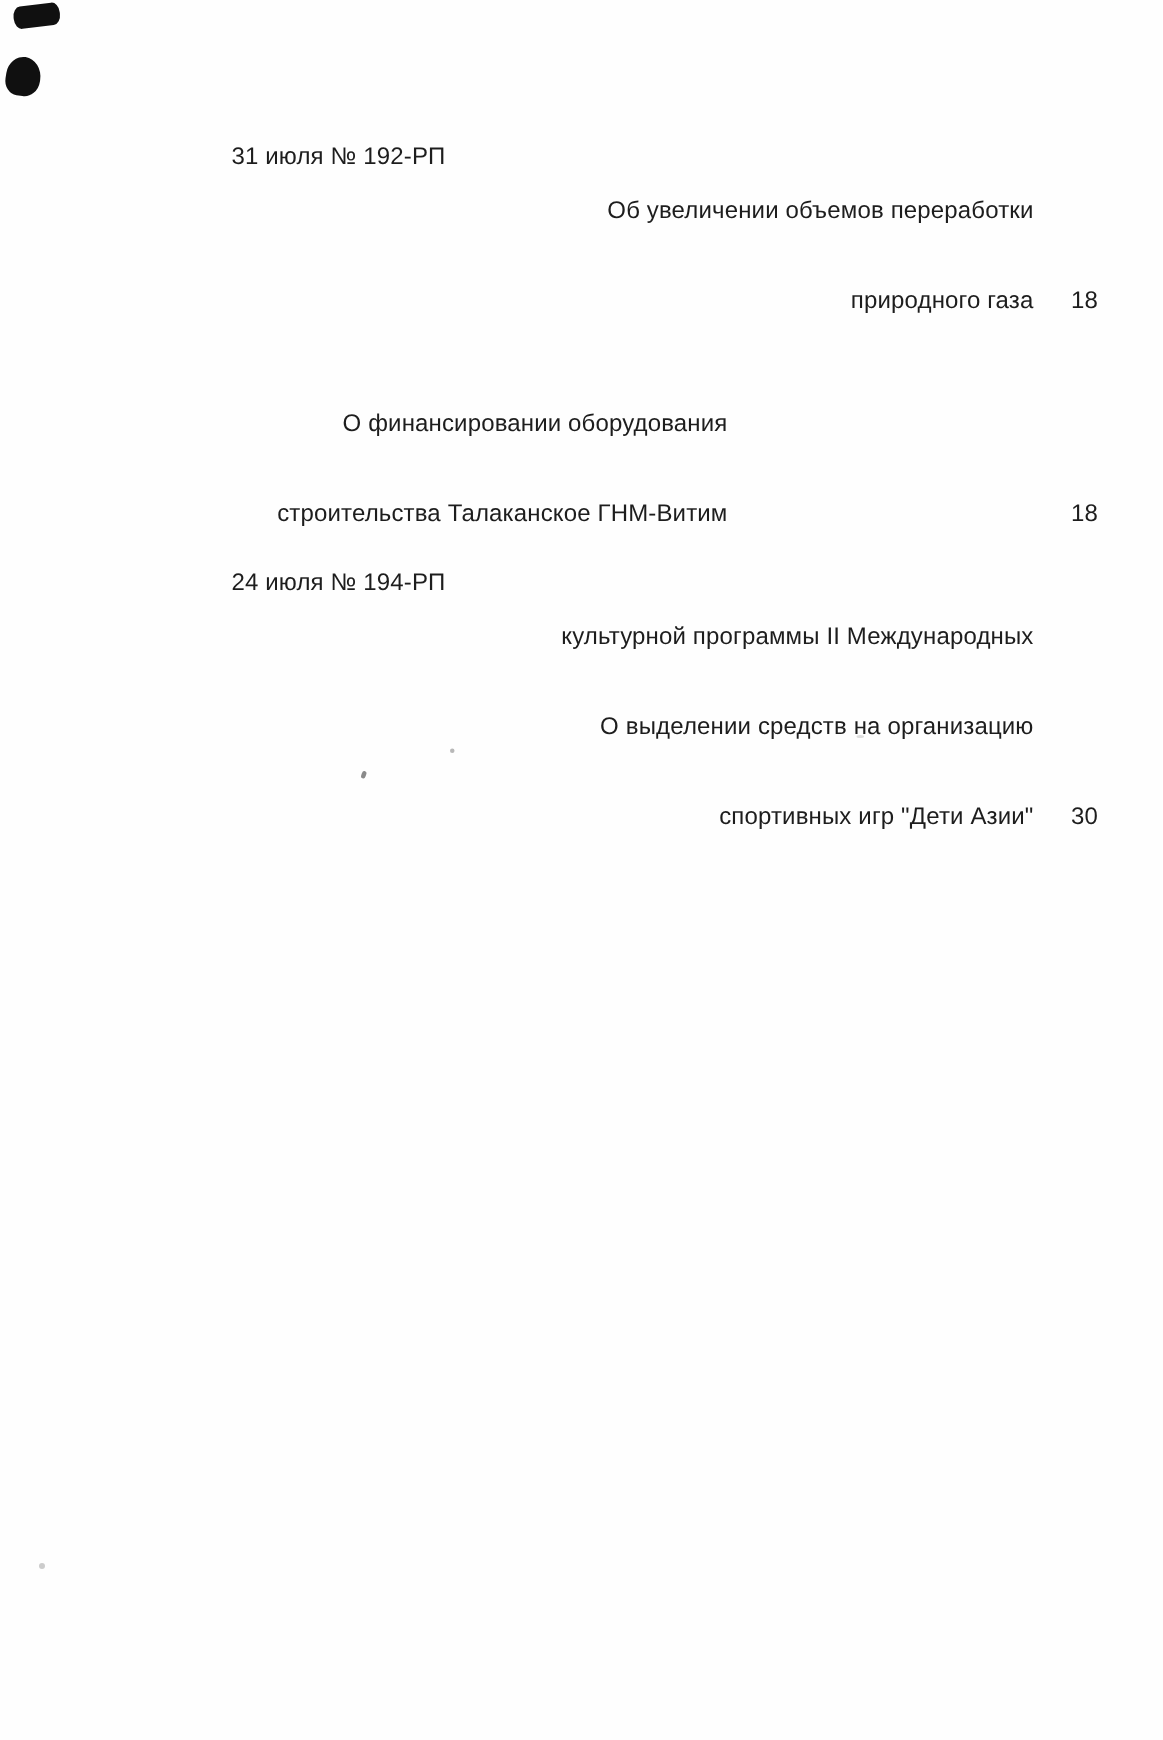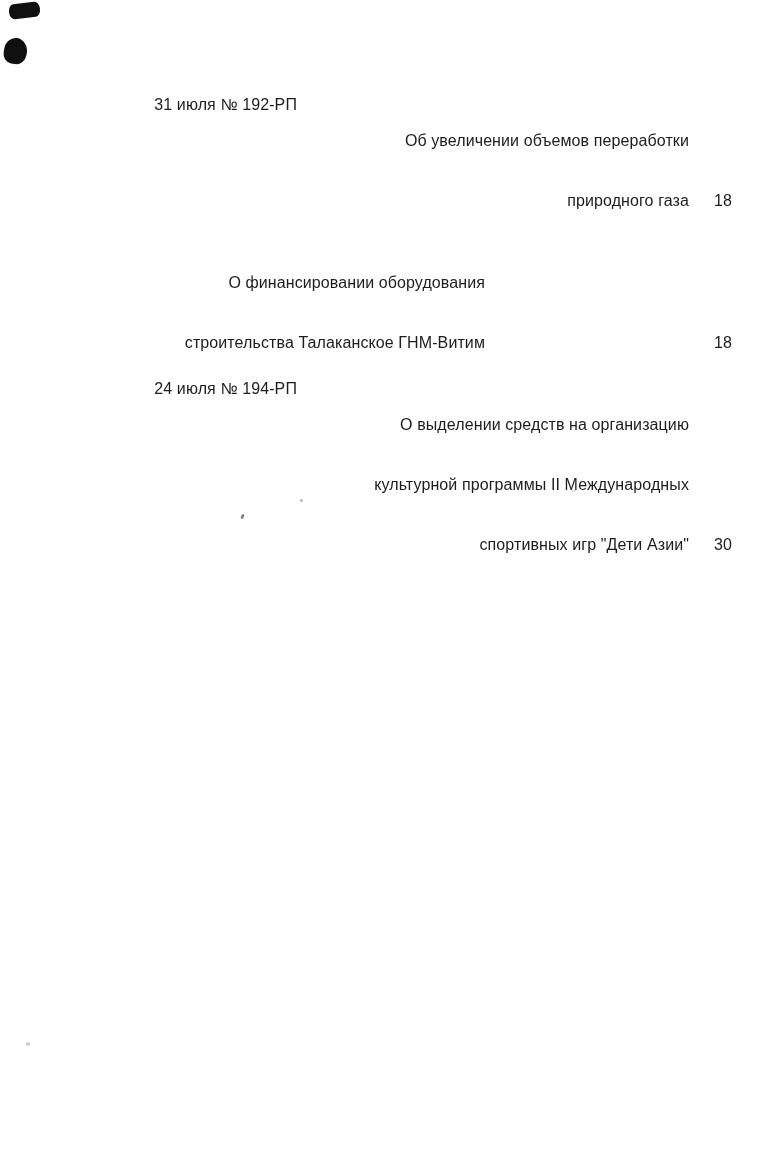--- a/index.html
+++ b/index.html
@@ -107,22 +107,22 @@
       <div class="col-title">
         <span class="line">О финансировании оборудования</span>
         <span class="line">строительства Талаканское ГНМ-Витим</span>
       </div>
       <div class="col-page">18</div>
     </div>
 
     <div class="toc-row">
       <div class="col-date">24 июля № 194-РП</div>
       <div class="col-title">
+        <span class="line">культурной программы II Международных</span>
         <span class="line">О выделении средств на организацию</span>
-        <span class="line">культурной программы II Международных</span>
         <span class="line">спортивных игр "Дети Азии"</span>
       </div>
       <div class="col-page">30</div>
     </div>
 
 
   </div>
 </div>
 
 </body></html>

